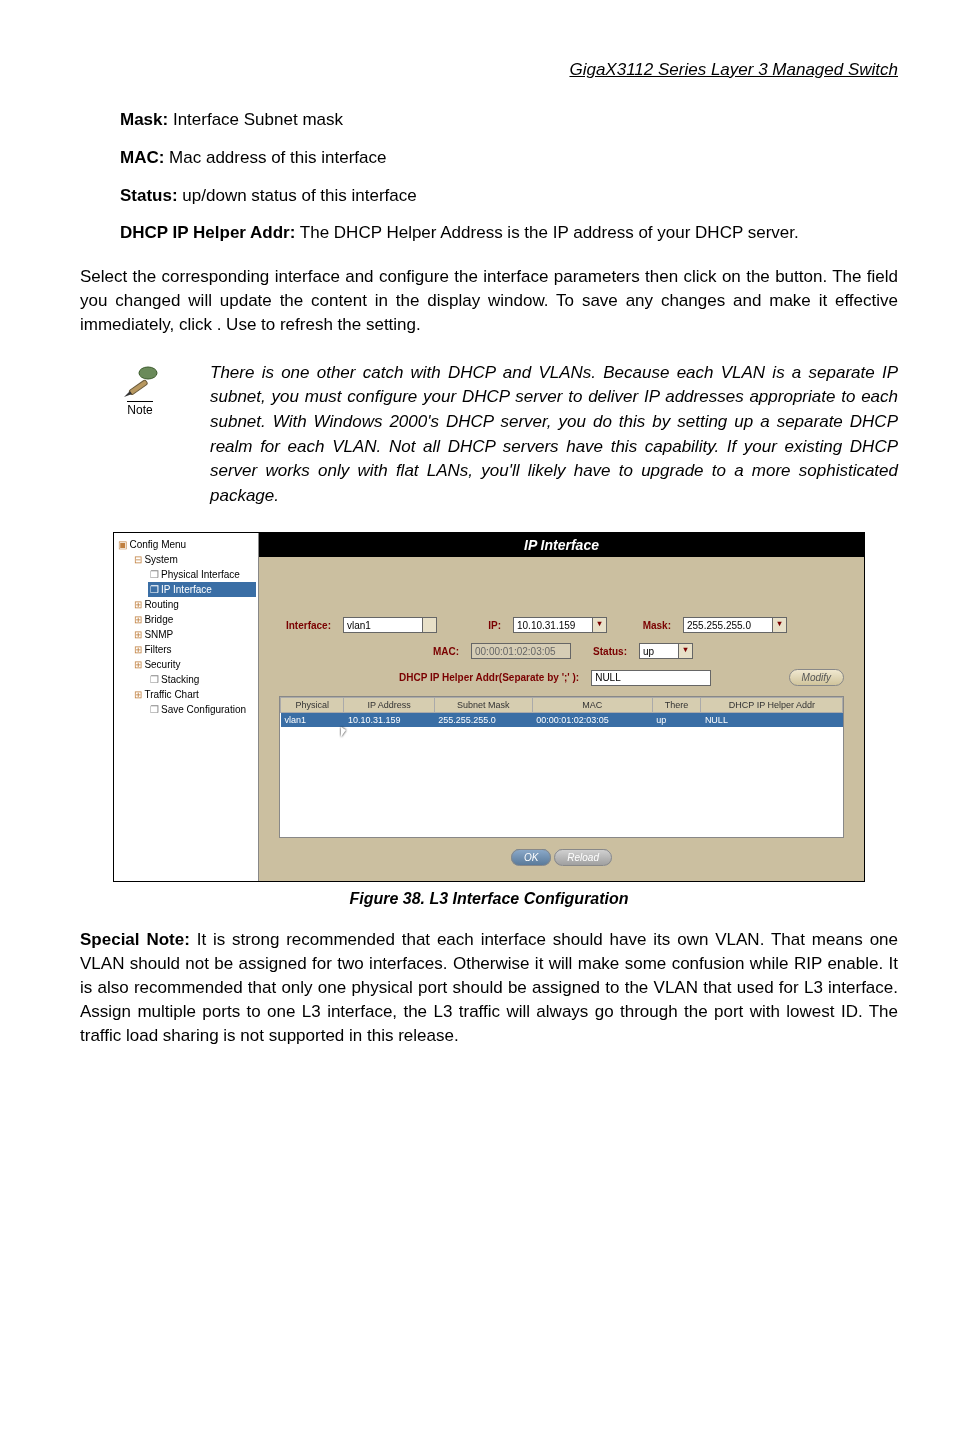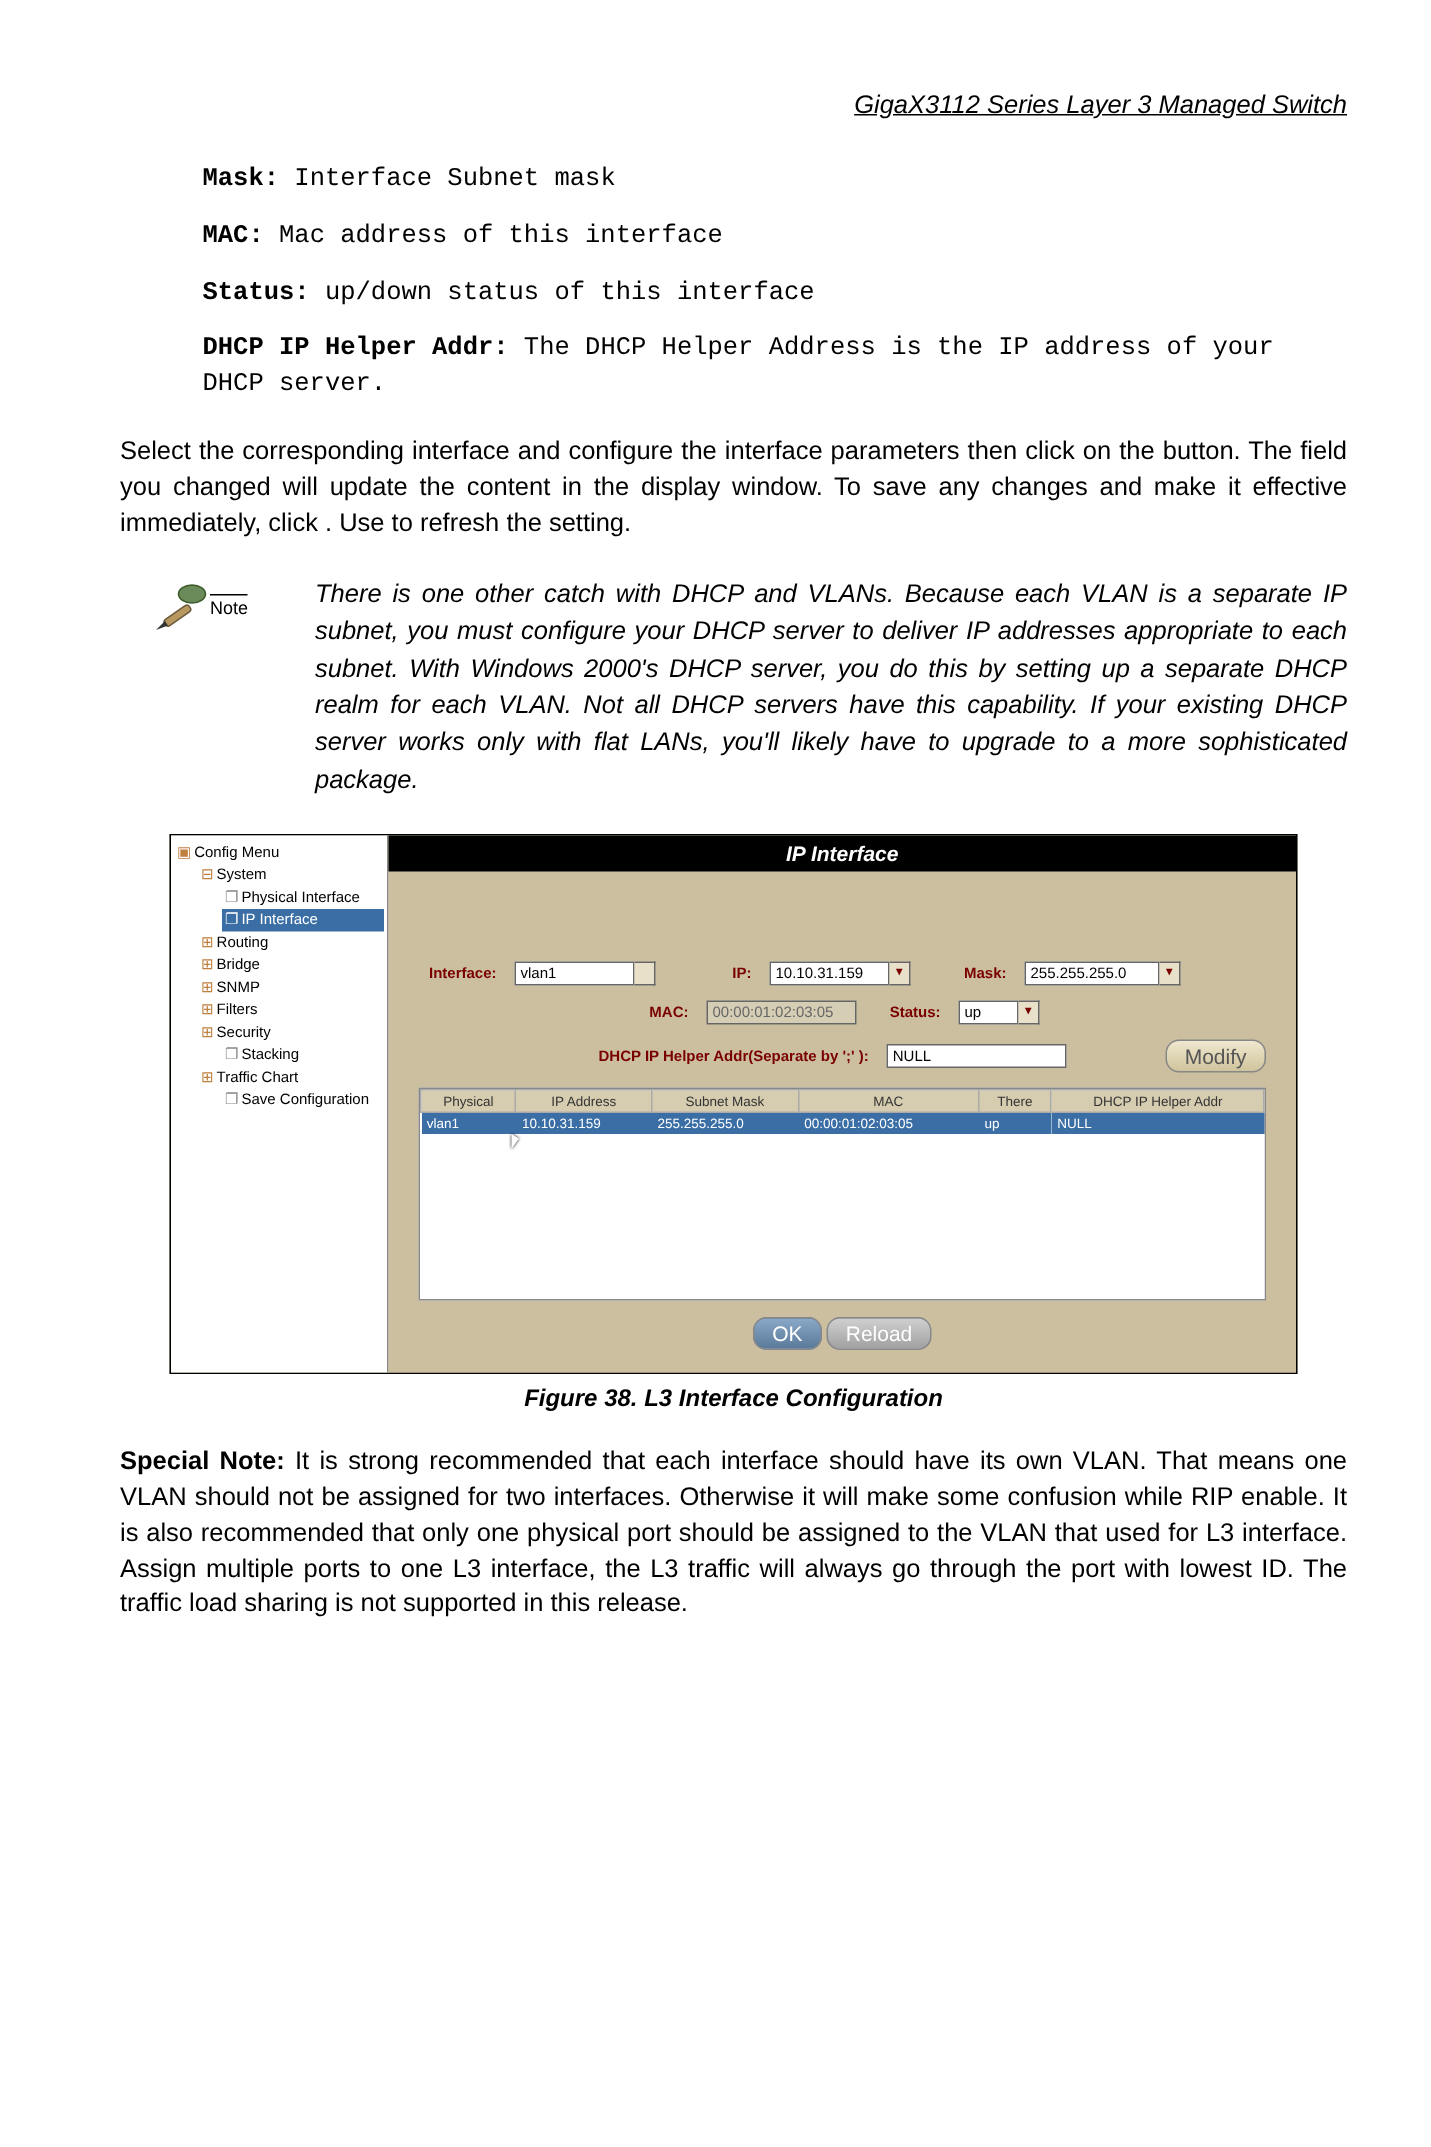--- a/index.html
+++ b/index.html
@@ -15,22 +15,21 @@
     box-sizing: border-box;
   }
   .header-title {
     font-style: italic;
     text-align: right;
     font-size: 17px;
     text-decoration: underline;
     margin-bottom: 28px;
   }
   .indent-block {
-    margin-left: 55px;
-    font-family: Liberation Mono, monospace;
+    margin-left: 40px;
   }
   .def-line {
     font-size: 17px;
     margin-bottom: 14px;
     line-height: 1.4;
   }
   .def-line .label {
     font-weight: bold;
   }
   .body-para {
@@ -41,21 +40,21 @@
   }
   .note-row {
     display: flex;
     align-items: flex-start;
     margin: 24px 0;
   }
   .note-icon {
     width: 80px;
     flex-shrink: 0;
     display: flex;
-    flex-direction: row;
+    flex-direction: column;
     align-items: center;
     font-size: 12px;
     margin-left: 20px;
   }
   .note-text {
     font-style: italic;
     font-size: 17px;
     line-height: 1.45;
     text-align: justify;
     flex: 1;
@@ -168,24 +167,25 @@
     text-align: center;
     line-height: 12px;
     font-size: 8px;
     box-sizing: border-box;
   }
   .btn {
     background: linear-gradient(#f0e8d0, #d0c49c);
     border: 1px solid #888;
     border-radius: 9px;
     padding: 2px 12px;
-    font-size: 14px;
+    font-size: 10px;
     color: #555;
     font-weight: normal;
     cursor: pointer;
+    font-style: italic;
   }
   .btn.primary {
     color: #fff;
     background: linear-gradient(#8aa8c8, #5a7a9a);
   }
   .btn.gray {
     background: linear-gradient(#d0d0d0, #a0a0a0);
     color: #fff;
   }
   .tbl-wrap {

